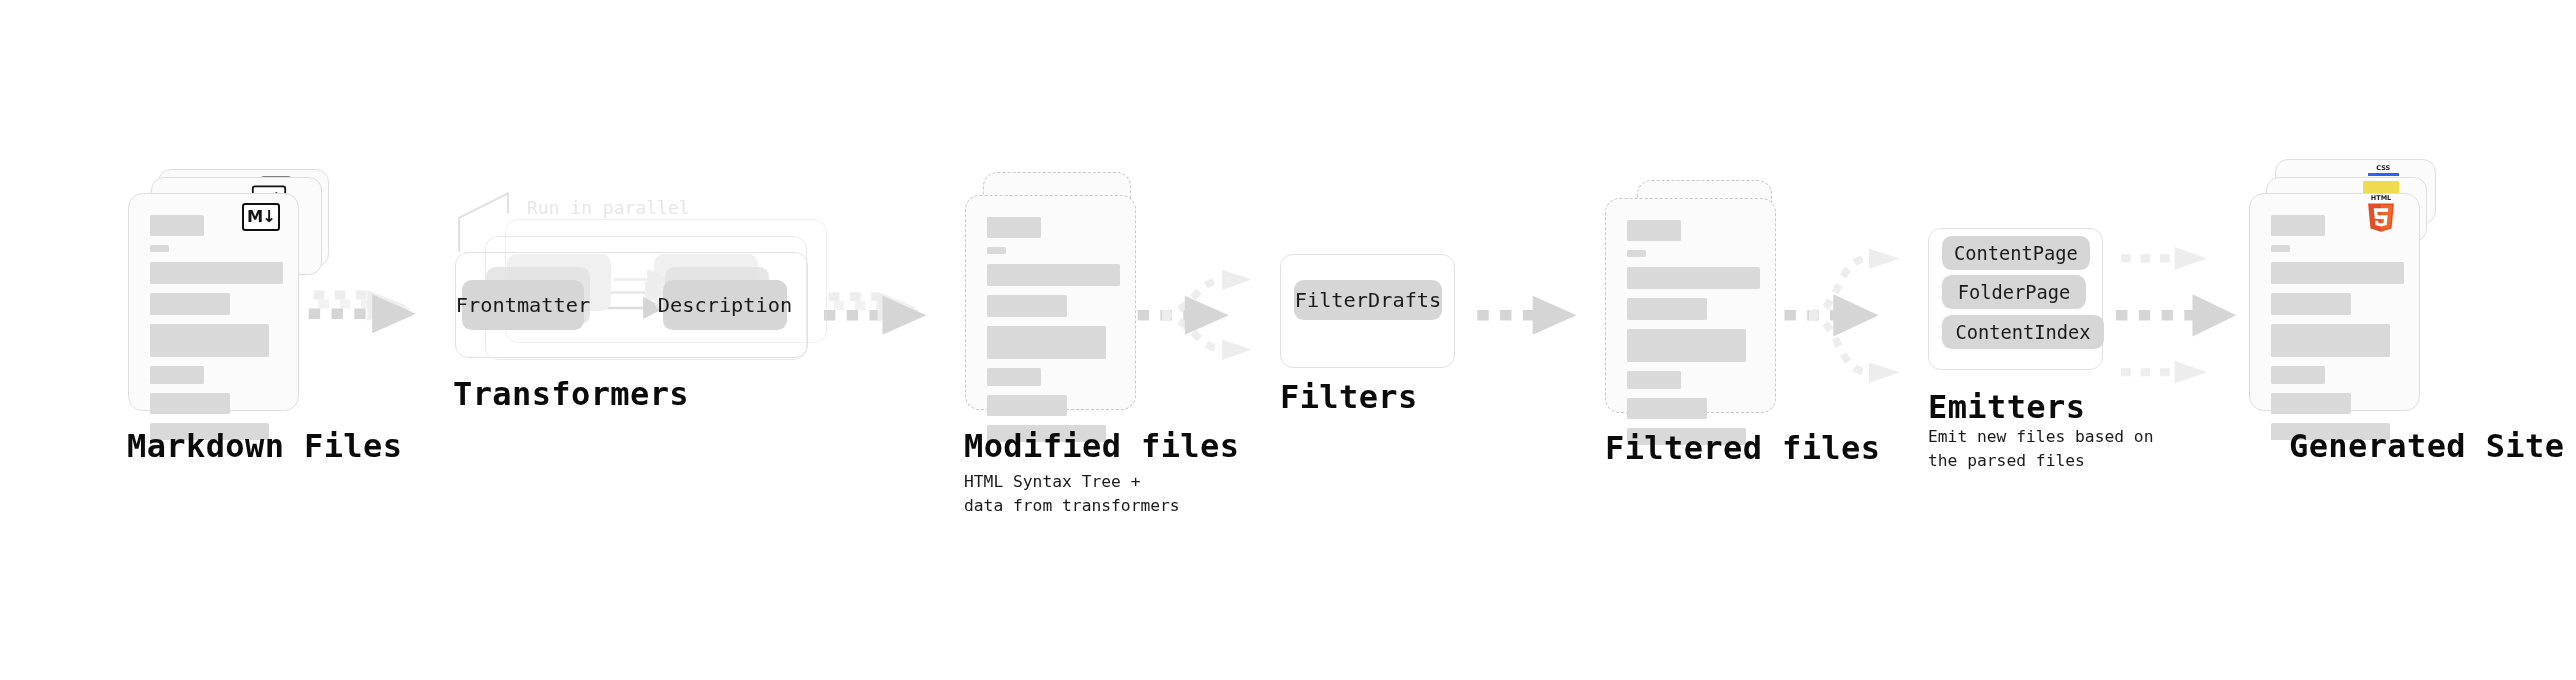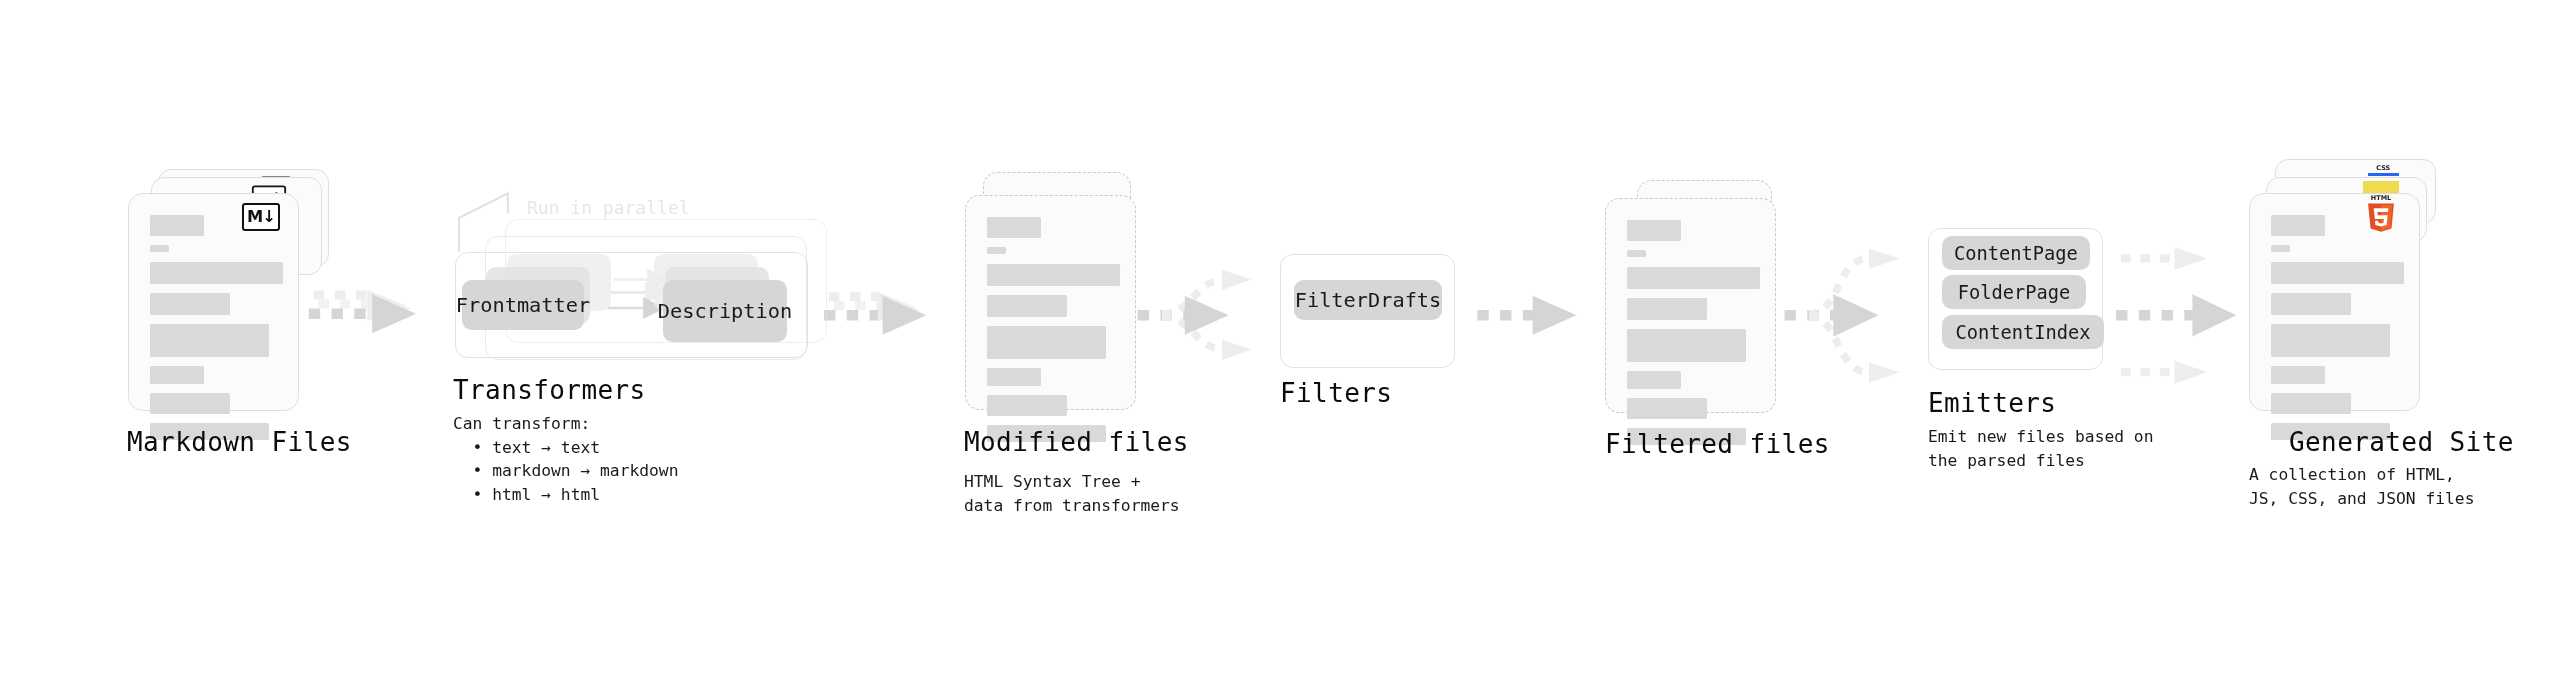--- a/index.html
+++ b/index.html
@@ -60,22 +60,22 @@
     position:absolute; box-sizing:border-box;
     background:#d6d6d6; border-radius:9.8px;
     display:flex; align-items:center; justify-content:center;
     font-size:20.3px; color:#1a1a1a; white-space:nowrap;
   }
   .chip.faded1{ background:#e2e2e2; opacity:.85; }
   .chip.faded2{ background:#ececec; opacity:.8; }
 
   
   .title{
-    position:absolute; font-size:26px; letter-spacing:0.4px;
-    color:#0b0b0b; white-space:nowrap; font-weight:400;
+    position:absolute; font-size:32px; letter-spacing:0.4px;
+    color:#0b0b0b; white-space:nowrap; font-weight:700;
   }
   .sub{
     position:absolute; font-size:16.3px; line-height:1.45;
     color:#1a1a1a; white-space:pre;
   }
   .note-parallel{
     position:absolute; font-size:18px; color:#e6e6e6; white-space:nowrap;
   }
 
   svg.layer{ position:absolute; left:0; top:0; width:2576px; height:681px; pointer-events:none; }
@@ -183,29 +183,25 @@
   <div class="groupbox" style="left:505px;top:219px;width:322px;height:124px;opacity:.55;"></div>
   <div class="groupbox" style="left:485px;top:236px;width:322px;height:124px;opacity:.7;"></div>
   <div class="groupbox" style="left:455px;top:252px;width:353px;height:106px;"></div>
 
   <div class="chip faded2" style="left:507px;top:254px;width:104px;height:57px;"></div>
   <div class="chip faded1" style="left:486px;top:267px;width:104px;height:57px;"></div>
   <div class="chip" style="left:462px;top:280px;width:122px;height:50px;">Frontmatter</div>
 
   <div class="chip faded2" style="left:654px;top:254px;width:104px;height:57px;"></div>
   <div class="chip faded1" style="left:665px;top:267px;width:104px;height:57px;"></div>
-  <div class="chip" style="left:663px;top:280px;width:124px;height:62px;">Description</div>
+  <div class="chip" style="left:663px;top:280px;width:124px;height:50px;">Description</div>
 
   <div class="note-parallel" style="left:527px;top:197px;">Run in parallel</div>
 
   <div class="title" style="left:453px;top:375px;">Transformers</div>
-  <div class="sub" style="left:453px;top:412px;">Can transform:
-  • text → text
-  • markdown → markdown
-  • html → html</div>
 
   <div class="doc dashed" style="left:983px;top:172px;width:148px;height:73px;"></div>
   <div class="doc dashed" style="left:965px;top:195px;width:171px;height:215px;">
     <div class="bars">
       <div class="bar" style="width:54px;height:21px;"></div>
       <div class="bar" style="width:18.7px;height:7.3px;margin-bottom:9.8px;"></div>
       <div class="bar" style="width:133px;height:22px;"></div>
       <div class="bar" style="width:80px;height:22px;"></div>
       <div class="bar" style="width:119px;height:32.5px;"></div>
       <div class="bar" style="width:54px;height:18px;"></div>
@@ -273,17 +269,15 @@
   <div class="html5-badge" style="left:2363px;top:193px;">
     <svg width="36" height="42" viewBox="0 0 44 52">
       <text x="22" y="9" text-anchor="middle" font-family="DejaVu Sans, Liberation Sans, sans-serif" font-size="8" font-weight="700" fill="#222">HTML</text>
       <path d="M6,13 L38,13 L35,44 L22,48 L9,44 Z" fill="#e44d26"></path>
       <path d="M22,15 L36,15 L33.4,43 L22,46.3 Z" fill="#f16529"></path>
       <path d="M13,19 L31,19 L30.6,23.5 L17.6,23.5 L17.9,27.5 L30.2,27.5 L29,39.5 L22,41.6 L15,39.5 L14.6,34.4 L18.6,34.4 L18.8,36.8 L22,37.7 L25.2,36.8 L25.6,32.2 L14.3,32.2 Z" fill="#ffffff"></path>
     </svg>
   </div>
 
   <div class="title" style="left:2249px;top:427px;margin-left:40px;">Generated Site</div>
-  <div class="sub" style="left:2249px;top:463px;">A collection of HTML,
-JS, CSS, and JSON files</div>
 
 </div>
 
 
 </body></html>

